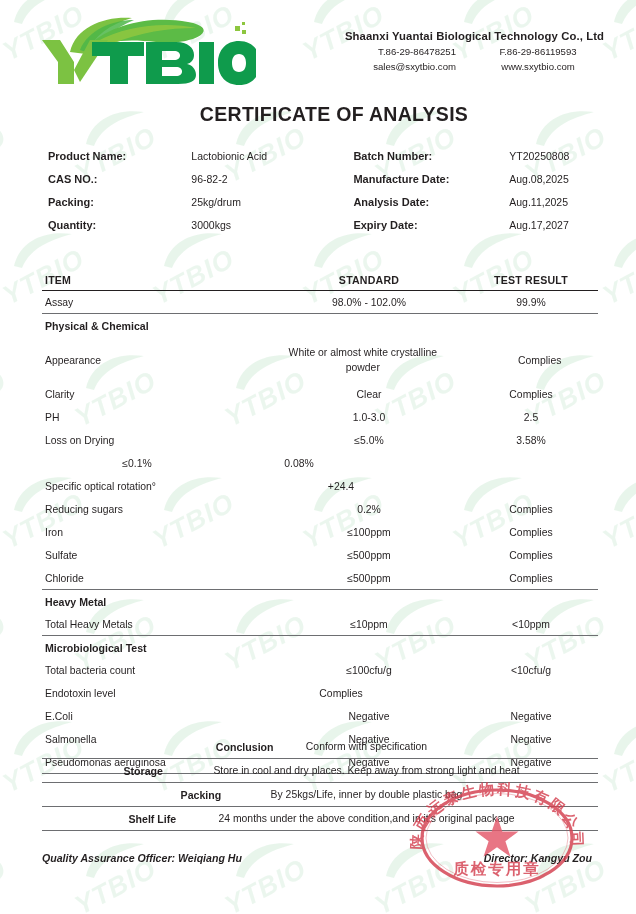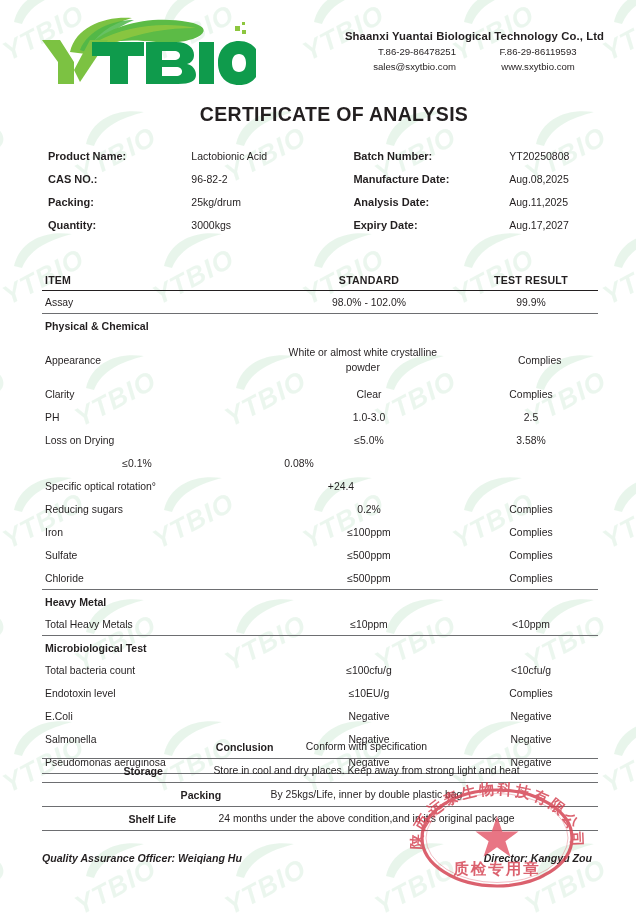--- a/index.html
+++ b/index.html
@@ -554,21 +554,20 @@
         <div class="tcol-res">&lt;10ppm</div>
       </div>
       <div class="section-row">Microbiological Test</div>
       <div class="trow data-row">
         <div class="tcol-item">Total bacteria count</div>
         <div class="tcol-std">≤100cfu/g</div>
         <div class="tcol-res">&lt;10cfu/g</div>
       </div>
       <div class="trow data-row">
         <div class="tcol-item">Endotoxin level</div>
-        <div class="tcol-std">≤10EU/g</div>
         <div class="tcol-res">Complies</div>
       </div>
       <div class="trow data-row">
         <div class="tcol-item">E.Coli</div>
         <div class="tcol-std">Negative</div>
         <div class="tcol-res">Negative</div>
       </div>
       <div class="trow data-row">
         <div class="tcol-item">Salmonella</div>
         <div class="tcol-std">Negative</div>

